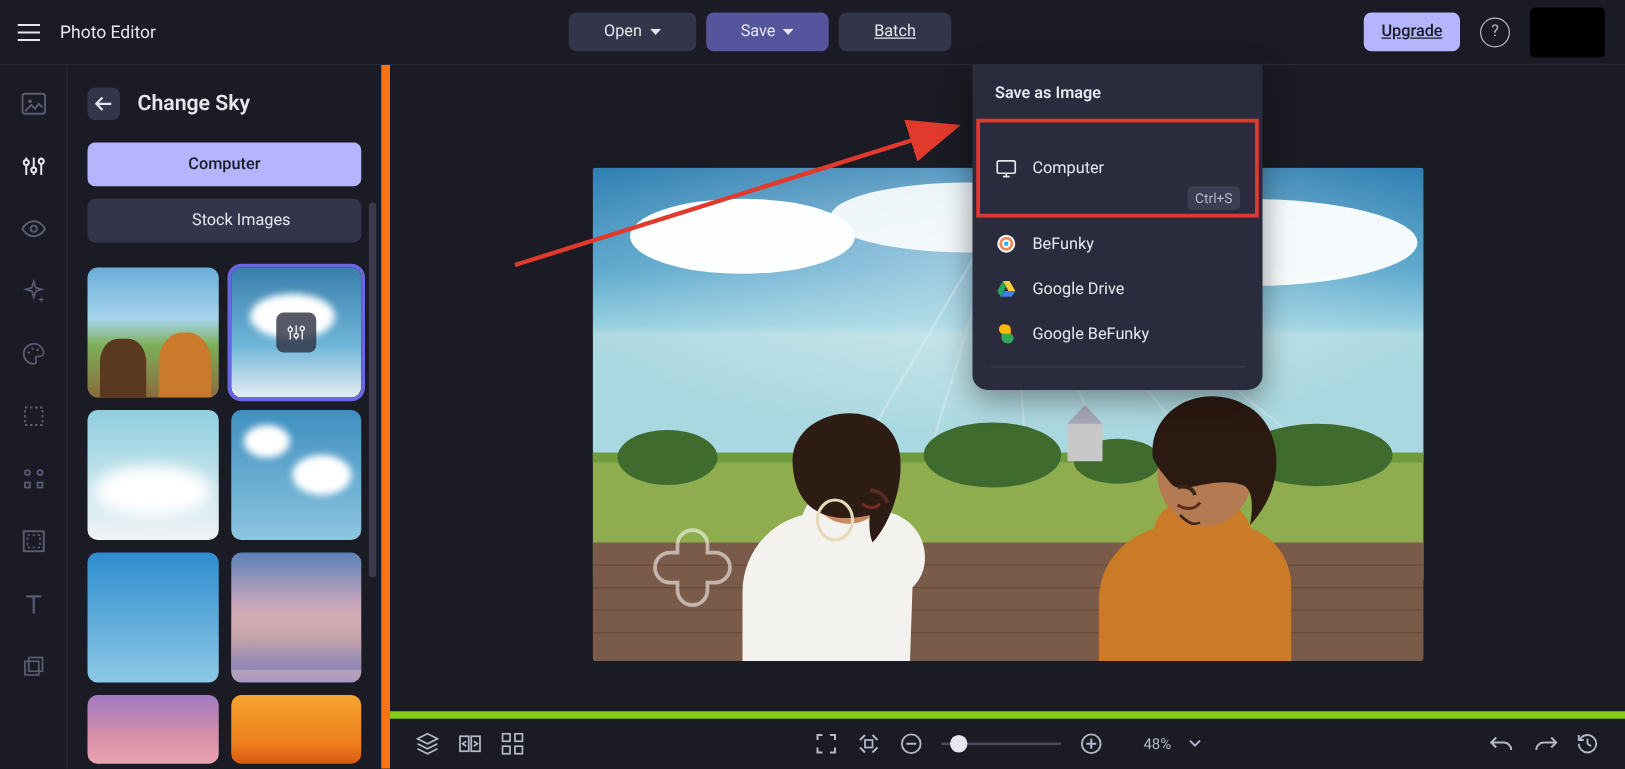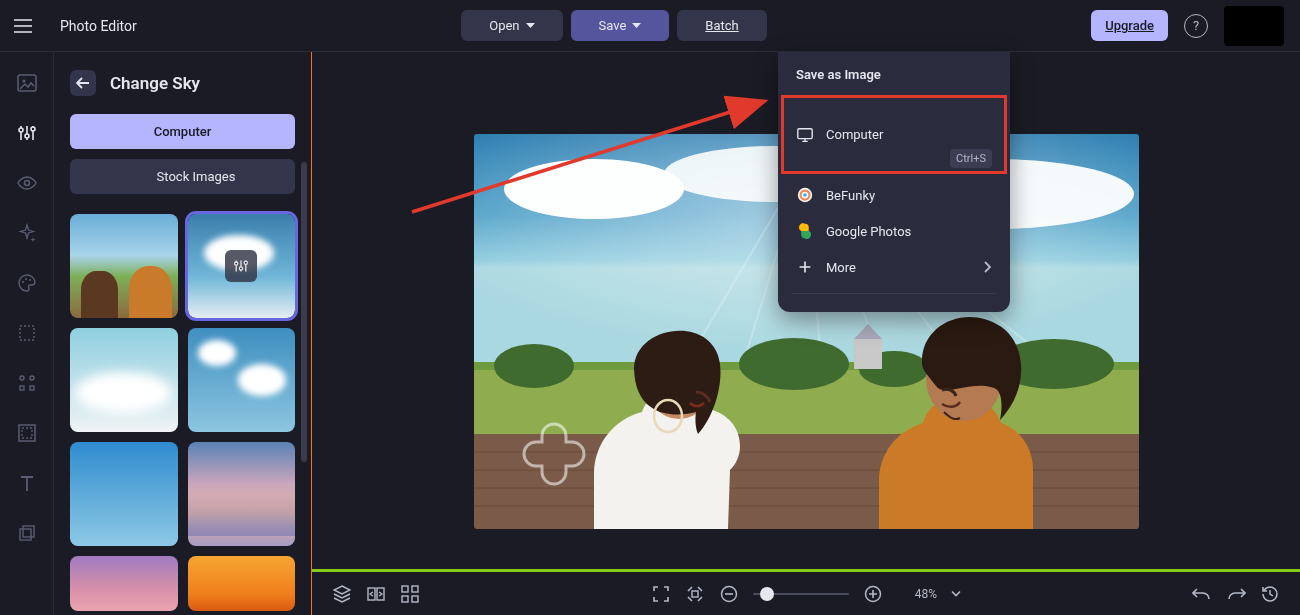--- a/index.html
+++ b/index.html
@@ -12,36 +12,36 @@
     --accent:#7b79f0;
     --accent2:#b4b4ff;
     --border:#3a3c4d;
   }
   *{box-sizing:border-box;font-family:-apple-system,BlinkMacSystemFont,"Segoe UI",Roboto,Arial,sans-serif;}
   body{margin:0;width:1300px;height:615px;background:var(--bg);color:var(--txt);overflow:hidden;position:relative;}
   
   
   .topbar{height:52px;display:flex;align-items:center;padding:0 10px;gap:8px;border-bottom:1px solid #2a2b38;}
   .hamburger{display:flex;align-items:center;justify-content:center;width:26px;height:26px;cursor:pointer;}
-  .app-title{font-size:14px;color:var(--txt);margin-left:16px;}
+  .app-title{font-size:14px;color:var(--txt);margin-left:4px;}
   .top-spacer{flex:1;}
   .pill{display:flex;align-items:center;gap:6px;background:#33364a;color:var(--txt);border:none;border-radius:6px;padding:8px 28px;font-size:13px;cursor:pointer;}
   .pill.save{background:#55559e;}
   .pill.batch{background:#33364a;text-decoration:underline;}
   .upgrade{background:var(--accent2);color:#1a1b24;border:none;border-radius:6px;padding:8px 14px;font-size:13px;cursor:pointer;font-weight:500;text-decoration:underline;}
   .help{width:24px;height:24px;border:1.5px solid var(--txt2);border-radius:50%;display:flex;align-items:center;justify-content:center;font-size:13px;color:var(--txt2);cursor:pointer;margin:0 8px;}
   .avatar{width:60px;height:40px;background:#000;border-radius:4px;margin-right:6px;}
 
   
   .main{display:flex;height:calc(615px - 52px);}
   .rail{width:54px;border-right:1px solid #2a2b38;display:flex;flex-direction:column;align-items:center;padding-top:20px;gap:28px;}
   .rail-item{width:22px;height:22px;color:#5a5d72;cursor:pointer;display:flex;align-items:center;justify-content:center;}
   .rail-item.active{color:var(--txt);}
   
-  .sidepanel{width:258px;border-right:1px solid #f97316;padding:18px 16px;position:relative;}
+  .sidepanel{width:258px;border-right:7px solid #f97316;padding:18px 16px;position:relative;}
   .panel-head{display:flex;align-items:center;gap:14px;margin-bottom:18px;}
   .back{width:26px;height:26px;background:#33364a;border-radius:6px;display:flex;align-items:center;justify-content:center;cursor:pointer;}
   .panel-title{font-size:17px;font-weight:600;}
   .tab-btn{display:block;width:100%;border:none;border-radius:6px;padding:10px;font-size:13px;cursor:pointer;margin-bottom:10px;}
   .tab-btn.on{background:var(--accent2);color:#1a1b24;font-weight:500;}
   .tab-btn.off{background:#33364a;color:var(--txt);padding-left:37px;}
   
   .thumbs{display:grid;grid-template-columns:repeat(2,1fr);gap:10px;margin-top:20px;}
   .thumb{height:104px;border-radius:8px;cursor:pointer;position:relative;overflow:hidden;}
   .thumb.sel{outline:3px solid #6866e0;}
@@ -60,21 +60,21 @@
   .dd-item.highlight{outline:3px solid #e13a2c;outline-offset:-6px;border-radius:2px;}
   .dd-sep{height:1px;background:var(--border);margin:8px 14px;}
   .dd-icon{width:18px;height:18px;display:flex;align-items:center;justify-content:center;}
   .dd-icon svg{width:18px;height:18px;}
   .chev{margin-left:auto;color:var(--txt2);}
   
   
   .arrow{position:absolute;top:40px;left:95px;pointer-events:none;z-index:8;}
   
   
-  .bottombar{height:46px;border-top:3px solid #84cc16;display:flex;align-items:center;padding:0 20px;}
+  .bottombar{height:46px;border-top:6px solid #84cc16;display:flex;align-items:center;padding:0 20px;}
   .bb-group{display:flex;gap:14px;align-items:center;}
   .bb-spacer{flex:1;}
   .bb-ic{width:20px;height:20px;color:var(--txt2);cursor:pointer;display:flex;align-items:center;justify-content:center;}
   .zoom-track{width:96px;height:2px;background:#4a4c60;border-radius:2px;position:relative;cursor:pointer;}
   .zoom-thumb{position:absolute;top:50%;left:14px;transform:translate(-50%,-50%);width:14px;height:14px;border-radius:50%;background:#e6e6ee;}
   .zoom-val{font-size:12px;color:var(--txt2);min-width:40px;text-align:right;}
   .chev-down{width:10px;height:10px;color:var(--txt2);}
   svg{display:block;}
 </style>
 </head>
@@ -327,40 +327,37 @@
                 <circle cx="10" cy="10" r="8" fill="#fff"></circle>
                 <circle cx="10" cy="10" r="5" fill="none" stroke="#e85" stroke-width="2.5"></circle>
                 <circle cx="10" cy="10" r="2" fill="#3af"></circle>
               </svg>
             </span>
           <span>BeFunky</span>
         </div>
         <div class="dd-item">
           <span class="dd-icon">
               <svg viewBox="0 0 20 20">
+                <path d="M7 3h6l5 9h-6z" fill="#ffcb3a"></path>
+                <path d="M7 3L2 12l3 5 5-9z" fill="#28a463"></path>
+                <path d="M5 17h10l3-5H8z" fill="#3a7fe6"></path>
+              </svg>
+            </span>
+          <span>Google Drive</span>
+        </div>
+        <div class="dd-item">
+          <span class="dd-icon">
+              <svg viewBox="0 0 20 20">
                 <path d="M10 2a4 4 0 014 4v4h-8a4 4 0 014-8z" fill="#e94335"></path>
                 <path d="M18 10a4 4 0 01-4 4h-4V6a4 4 0 018 4z" fill="#4284f3" transform="rotate(90 10 10)"></path>
                 <path d="M10 18a4 4 0 01-4-4v-4h8a4 4 0 01-4 8z" fill="#33a852"></path>
                 <path d="M2 10a4 4 0 014-4h4v8a4 4 0 01-8-4z" fill="#fabb05" transform="rotate(90 10 10)"></path>
               </svg>
             </span>
-          <span>Google Photos</span>
-        </div>
-        <div class="dd-item">
-          <span class="dd-icon">
-              <svg viewBox="0 0 20 20">
-                <path d="M10 4v12M4 10h12" stroke="#e6e6ee" stroke-width="1.8"></path>
-              </svg>
-            </span>
-          <span>More</span>
-          <span class="chev">
-              <svg width="8" height="12" viewBox="0 0 8 12">
-                <path d="M1 1l5 5-5 5" fill="none" stroke="#b4b8c8" stroke-width="1.8"></path>
-              </svg>
-            </span>
+          <span>Google BeFunky</span>
         </div>
         <div class="dd-sep"></div>
       </div>
     </div>
 
     <div class="bottombar">
       <div class="bb-group">
         <div class="bb-ic">
             <svg width="18" height="18" viewBox="0 0 18 18">
               <path d="M9 1l8 4-8 4-8-4z M1 9l8 4 8-4 M1 13l8 4 8-4" fill="none" stroke="currentColor" stroke-width="1.4"></path>

